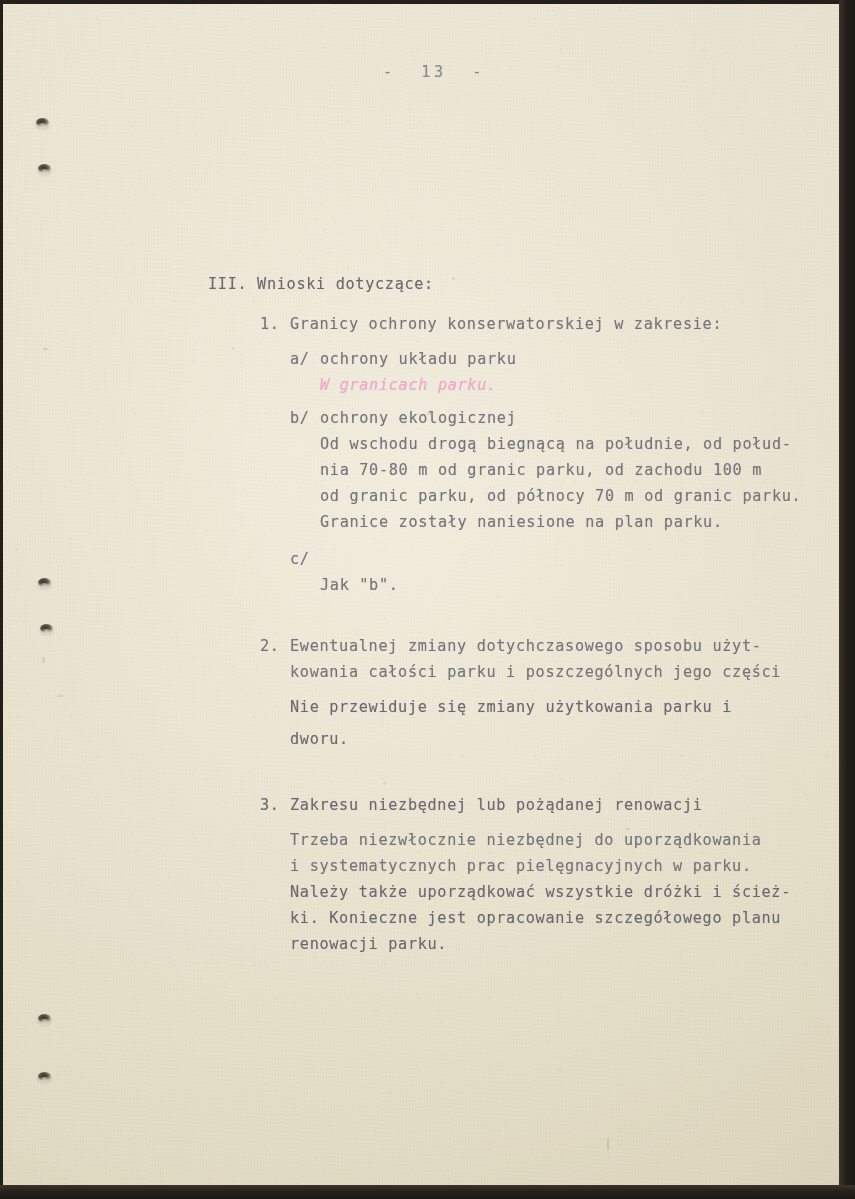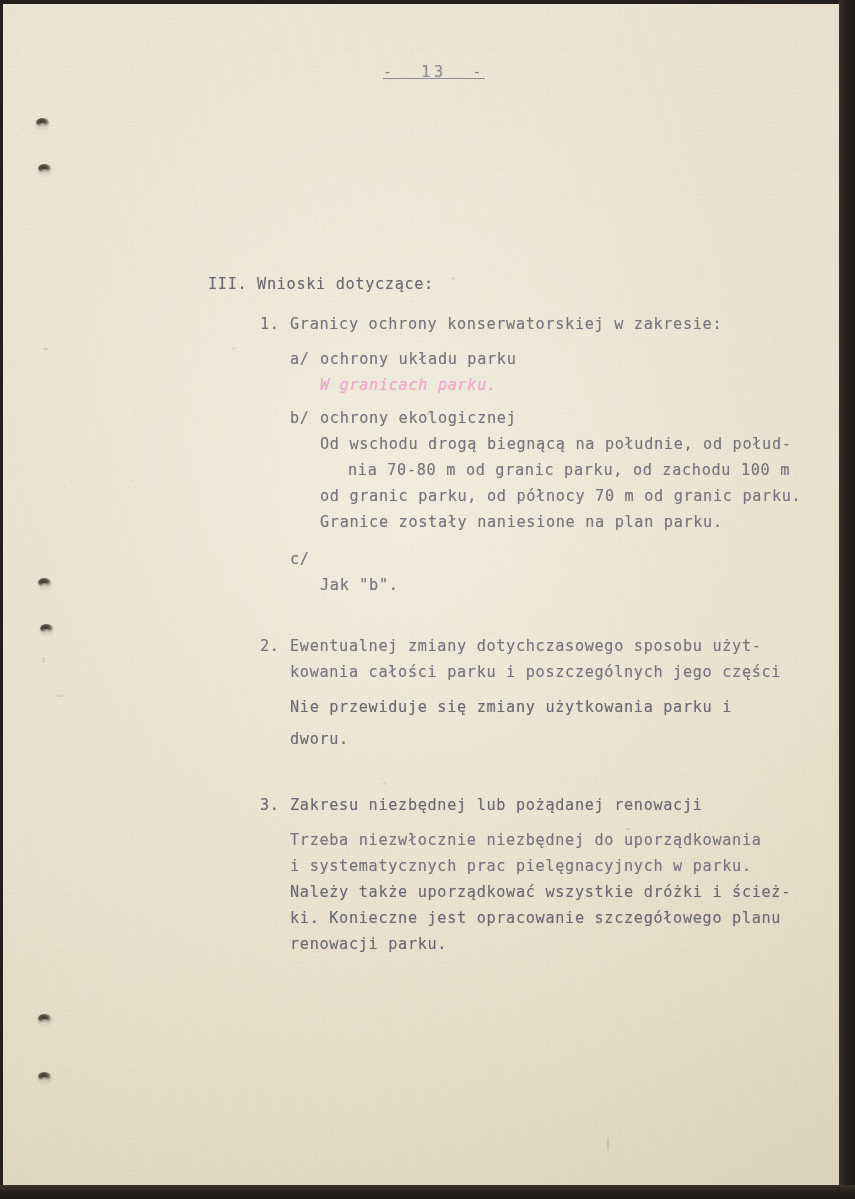--- a/index.html
+++ b/index.html
@@ -77,21 +77,20 @@
   }
   .tx.ink-dark  { color: #6a6973; }
   .tx.ink-light { color: #f9a8d4; font-style: italic; }
 
   #pageno {
     position: absolute;
     left: 383px;
     top: 63px;
     letter-spacing: 3.6px;
     color: #8b8a90;
-    text-decoration: underline;
   }
 
   
   .c0 { left: 208px; }   
   .c1 { left: 260px; }   
   .c2 { left: 290px; }   
   .c3 { left: 320px; }   
 
   
   .hole {
@@ -167,21 +166,21 @@
   <div class="tx c1" style="top:315px;">1.</div>
   <div class="tx" style="left:290px; top:315px;">Granicy ochrony konserwatorskiej w zakresie:</div>
 
   <div class="tx c2" style="top:350px;">a/</div>
   <div class="tx" style="left:320px; top:350px;">ochrony układu parku</div>
   <div class="tx c3 ink-light" style="top:376px;">W granicach parku.</div>
 
   <div class="tx c2" style="top:409px;">b/</div>
   <div class="tx" style="left:320px; top:409px;">ochrony ekologicznej</div>
   <div class="tx c3" style="top:435px;">Od wschodu drogą biegnącą na południe, od połud-</div>
-  <div class="tx c3" style="top:461px;margin-left:28px;">nia 70-80 m od granic parku, od zachodu 100 m</div>
+  <div class="tx c3" style="top:461px;">nia 70-80 m od granic parku, od zachodu 100 m</div>
   <div class="tx c3" style="top:487px;">od granic parku, od północy 70 m od granic parku.</div>
   <div class="tx c3" style="top:513px;">Granice zostały naniesione na plan parku.</div>
 
   <div class="tx c2" style="top:550px;">c/</div>
   <div class="tx c3" style="top:576px;">Jak "b".</div>
 
   <div class="tx c1" style="top:637px;">2.</div>
   <div class="tx" style="left:290px; top:637px;">Ewentualnej zmiany dotychczasowego sposobu użyt-</div>
   <div class="tx c2" style="top:663px;">kowania całości parku i poszczególnych jego części</div>
   <div class="tx c2 ink-dark" style="top:698px;">Nie przewiduje się zmiany użytkowania parku i</div>

